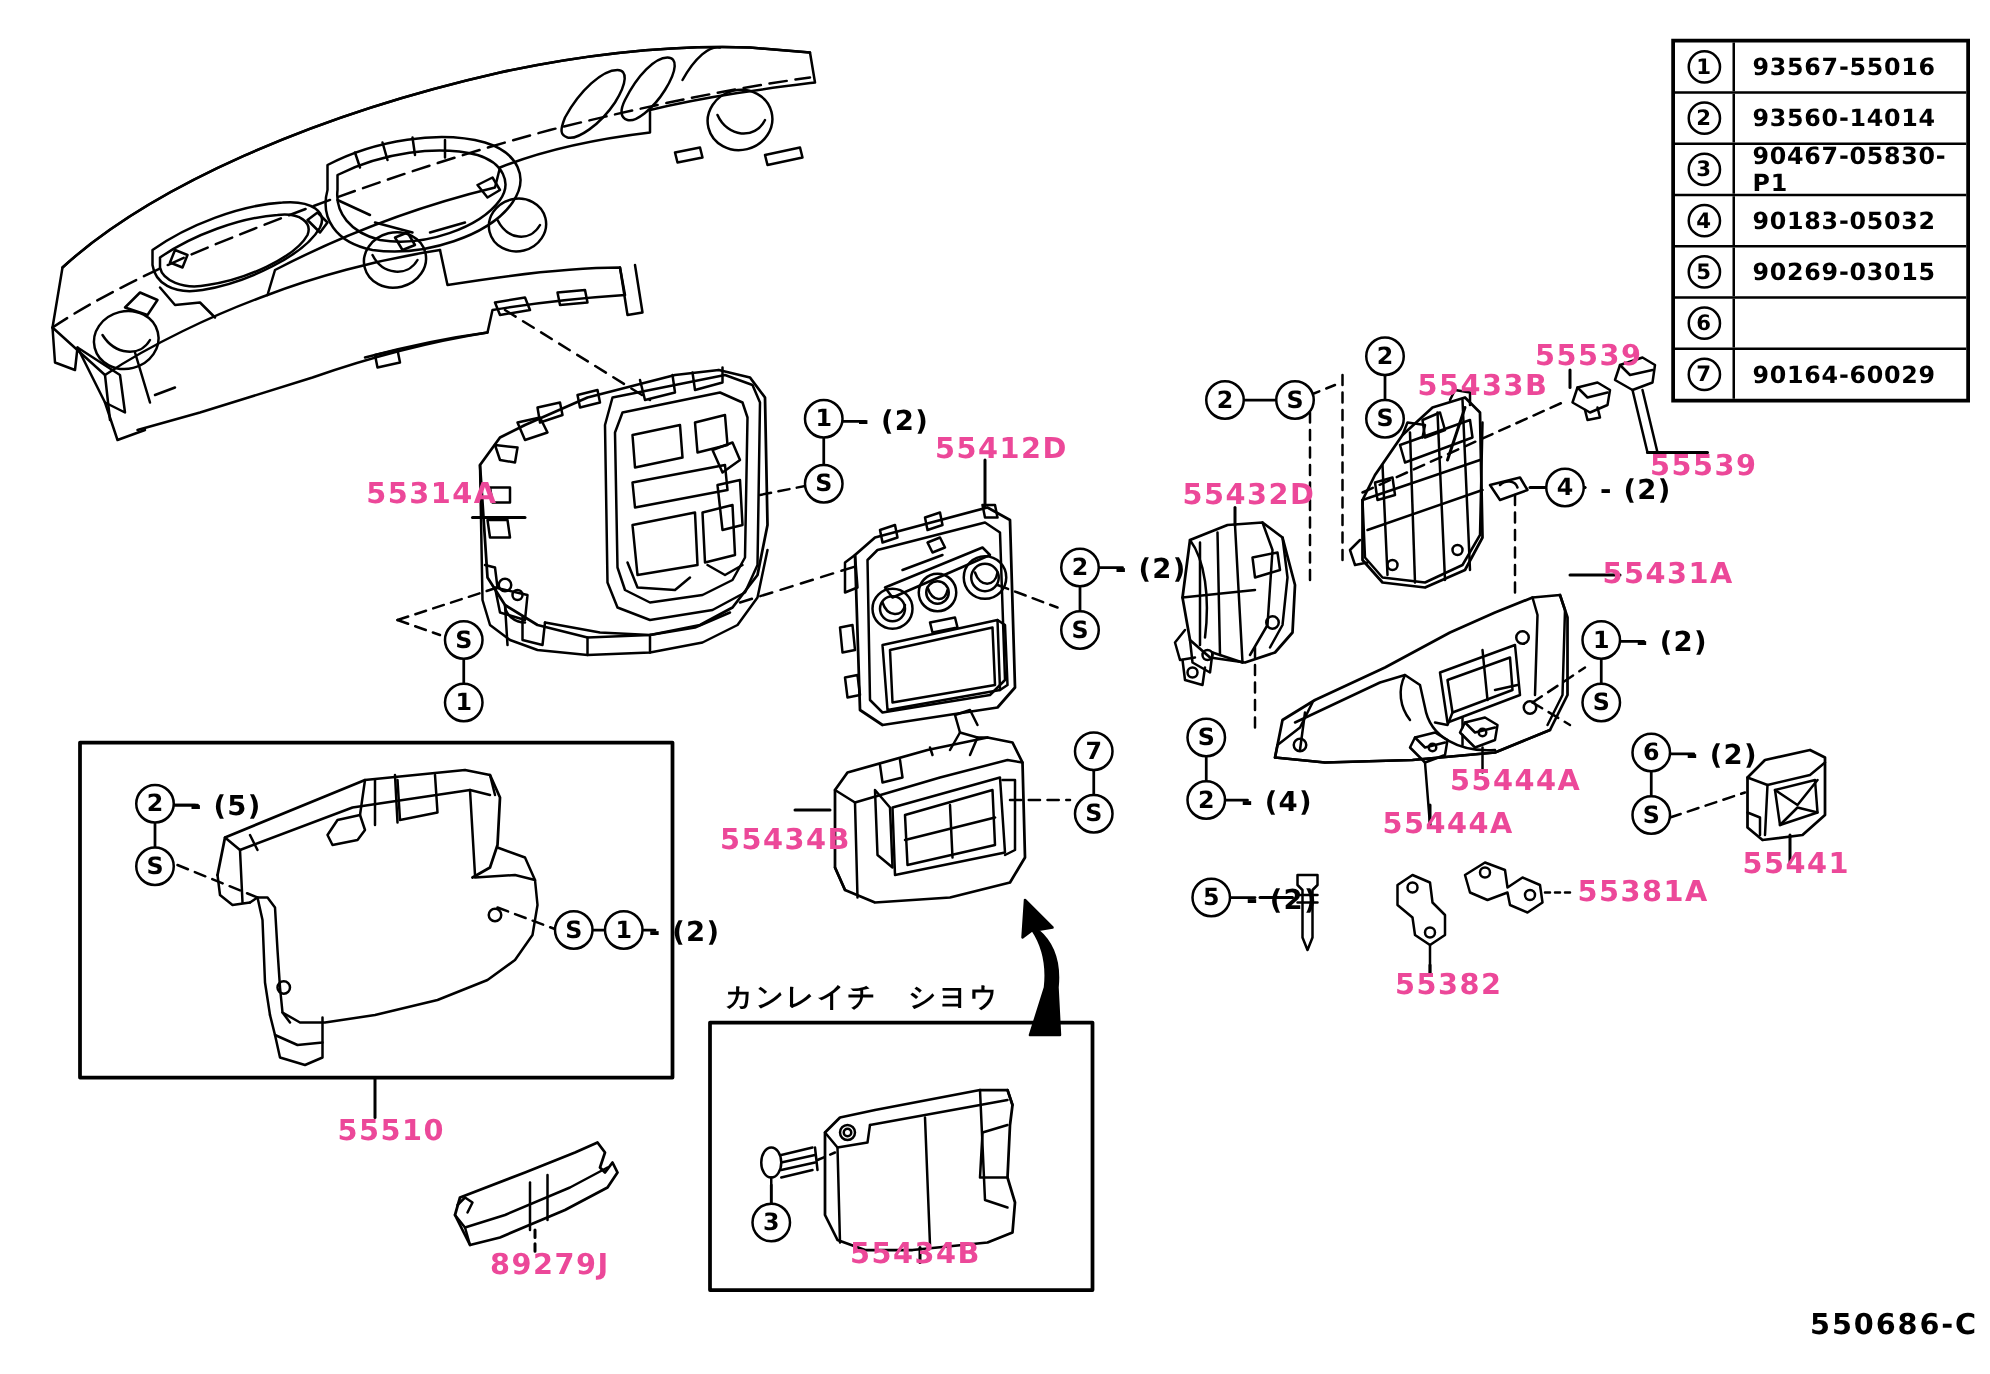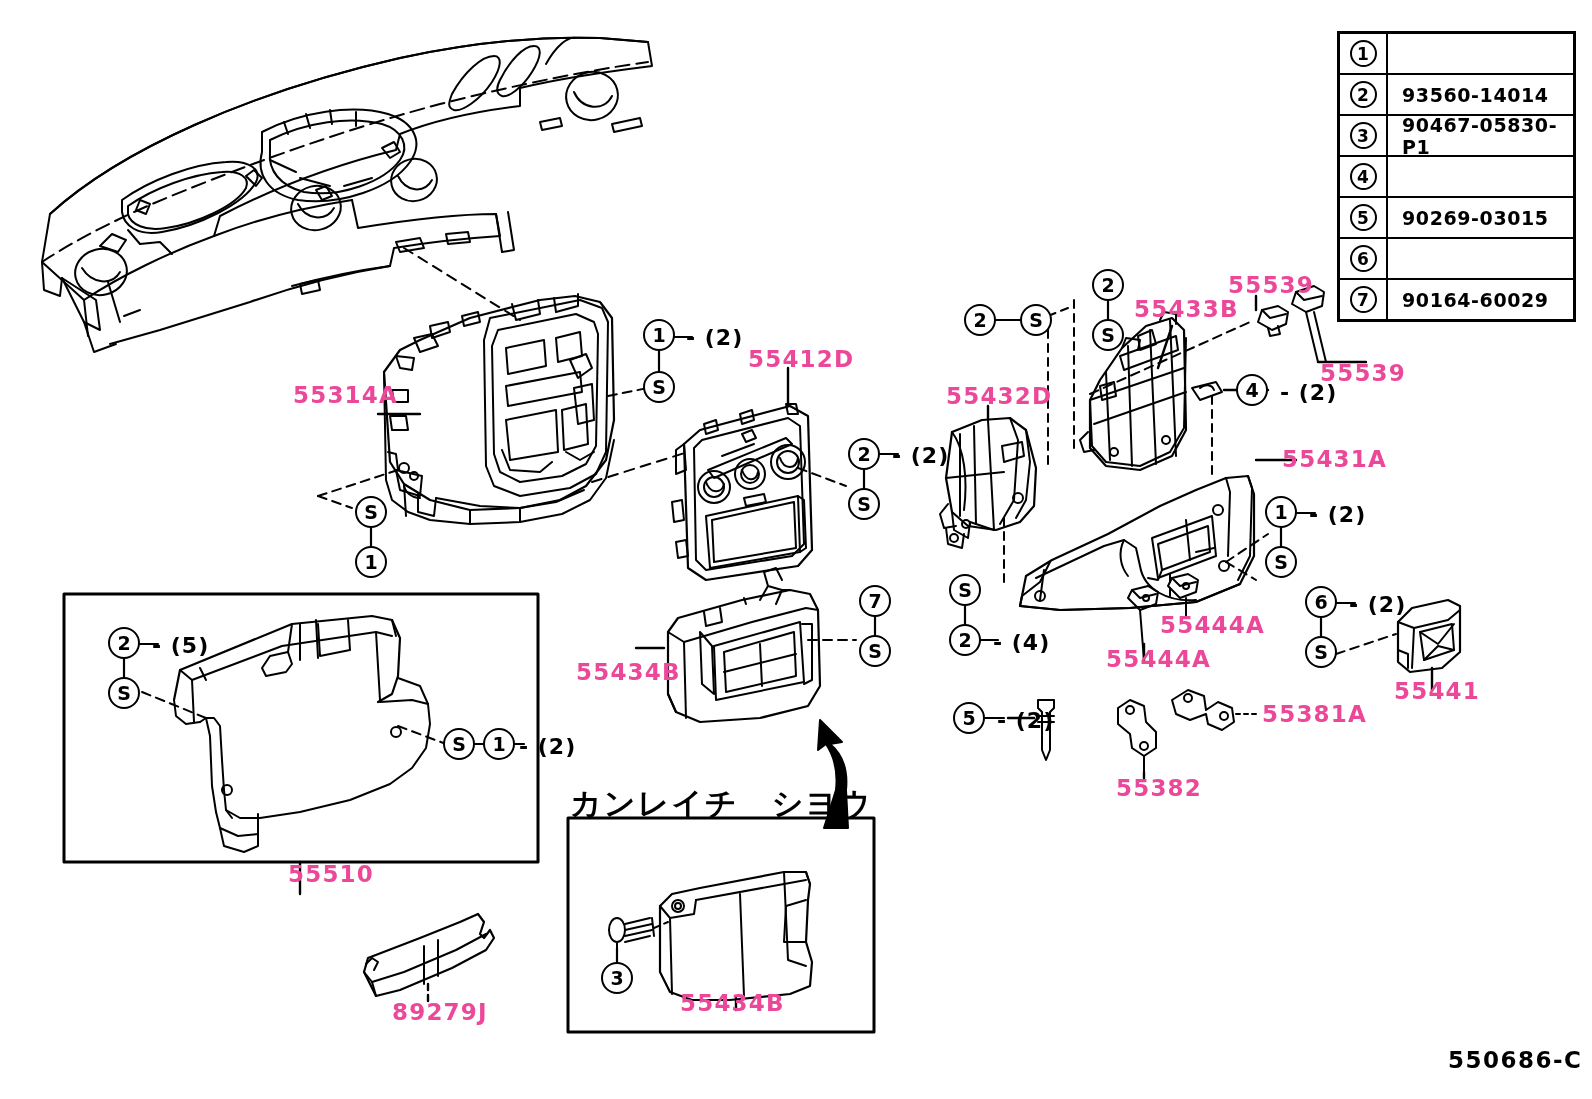--- a/index.html
+++ b/index.html
@@ -20,24 +20,25 @@
     font-size:23px;
     font-weight:700;
     letter-spacing:1.2px;
     white-space:nowrap;
     color:#ec4899;
     line-height:1;
   }
   .jp{
     position:absolute;
     font-family:"DejaVu Sans","Liberation Sans",sans-serif;
-    font-size:31px;
+    font-size:22px;
     font-weight:700;
     letter-spacing:2px;
     white-space:nowrap;
+    margin-left:10px;
   }
   .drawno{
     position:absolute;
     font-family:"DejaVu Sans","Liberation Sans",sans-serif;
     font-size:23px;
     font-weight:700;
     letter-spacing:1.5px;
   }
   
   #legend{
@@ -522,37 +523,39 @@
       </g>
 
     </g>
   </svg>
 
   <div id="legend">
     <div class="row">
       <div class="num">
         <span class="cnum">1</span>
       </div>
+      <div class="pn">93567-55016</div>
     </div>
     <div class="row">
       <div class="num">
         <span class="cnum">2</span>
       </div>
       <div class="pn">93560-14014</div>
     </div>
     <div class="row">
       <div class="num">
         <span class="cnum">3</span>
       </div>
       <div class="pn">90467-05830-P1</div>
     </div>
     <div class="row">
       <div class="num">
         <span class="cnum">4</span>
       </div>
+      <div class="pn">90183-05032</div>
     </div>
     <div class="row">
       <div class="num">
         <span class="cnum">5</span>
       </div>
       <div class="pn">90269-03015</div>
     </div>
     <div class="row">
       <div class="num">
         <span class="cnum">6</span>
@@ -618,21 +621,21 @@
   <div class="lbl" style="left:1134px;top:298px;">55433B</div>
   <div class="lbl" style="left:1228px;top:274px;">55539</div>
   <div class="lbl" style="left:1320px;top:362px;">55539</div>
   <div class="lbl" style="left:1282px;top:448px;">55431A</div>
   <div class="lbl" style="left:1160px;top:614px;">55444A</div>
   <div class="lbl" style="left:1106px;top:648px;">55444A</div>
   <div class="lbl" style="left:1394px;top:680px;">55441</div>
   <div class="lbl" style="left:1262px;top:703px;">55381A</div>
   <div class="lbl" style="left:1116px;top:777px;">55382</div>
   <div class="lbl" style="left:576px;top:661px;">55434B</div>
-  <div class="lbl" style="left:270px;top:863px;margin-left:18px;">55510</div>
+  <div class="lbl" style="left:270px;top:894px;">55510</div>
   <div class="lbl" style="left:392px;top:1001px;">89279J</div>
   <div class="lbl" style="left:680px;top:992px;">55434B</div>
 
   <div class="jp" style="left:570px;top:783px;">カンレイチ　シヨウ</div>
 
   <div class="drawno" style="left:1448px;top:1047px;">550686-C</div>
 
 </div>
 
 </body></html>

